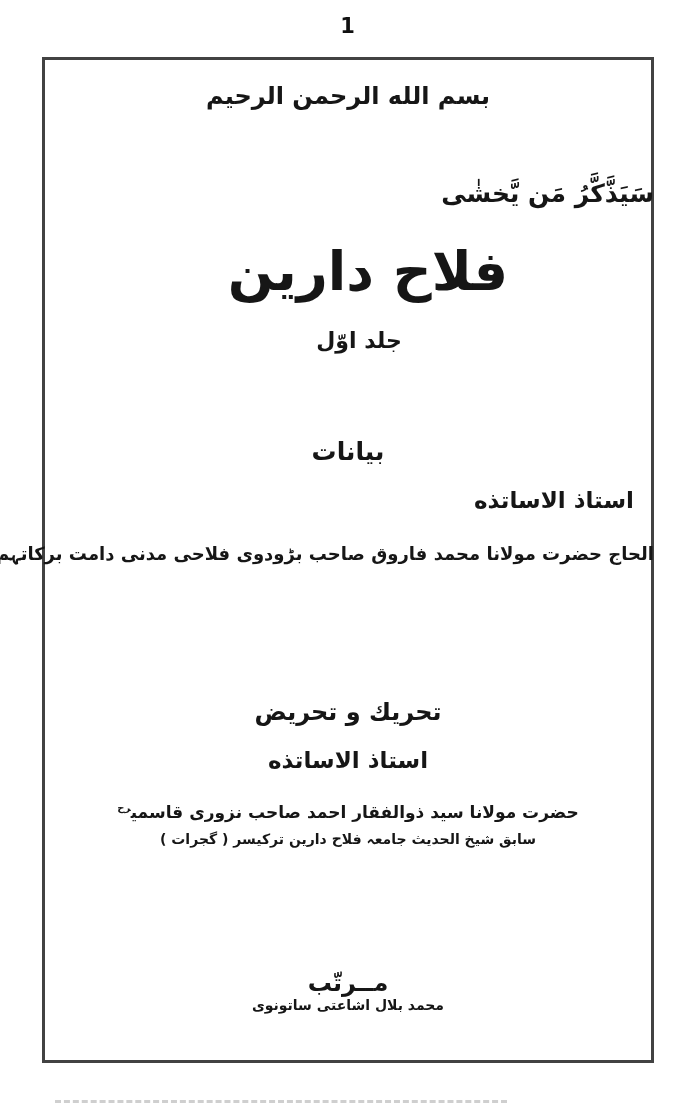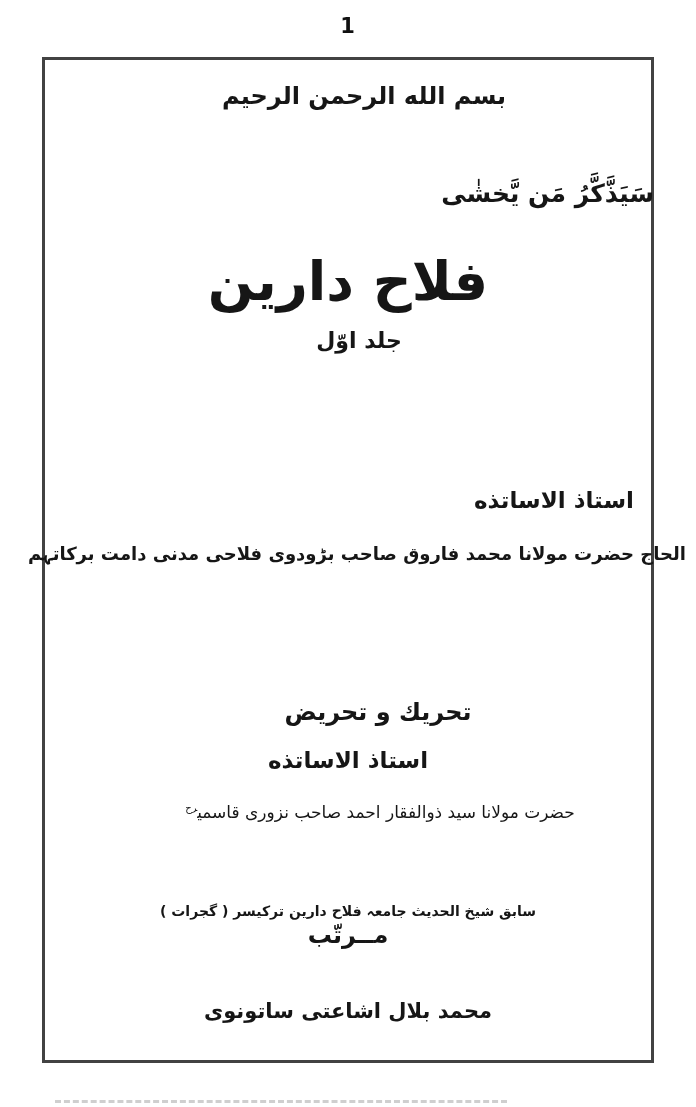--- a/index.html
+++ b/index.html
@@ -38,34 +38,34 @@
     width: 606px;
     height: 1000px;
     border: 3px solid #424242;
     background: #ffffff;
   }
   .bismillah {
     top: 78px;
     font-size: 24px;
     font-weight: bold;
     line-height: 1.5;
-    padding-left: 16px;
   }
   .verse {
     top: 170px;
     font-size: 25px;
     font-weight: bold;
     line-height: 1.9;
     text-align: right;
   }
   .book-title {
-    top: 244px;
+    top: 234px;
     font-size: 54px;
     font-weight: bold;
     line-height: 1.4;
+    margin-left: 20px;
   }
   .volume {
     top: 324px;
     font-size: 22px;
     font-weight: bold;
     line-height: 1.5;
     margin-left: 11px;
   }
   .section-heading {
     top: 433px;
@@ -82,71 +82,68 @@
     font-size: 23px;
     font-weight: bold;
     line-height: 1.4;
   }
   .speaker-name {
     top: 540px;
     font-size: 18px;
     font-weight: bold;
     white-space: nowrap;
     line-height: 1.6;
-    padding-left: 32px;
   }
   .speaker-designation {
     top: 594px;
     font-size: 15px;
     font-weight: bold;
     white-space: nowrap;
     line-height: 1.6;
   }
   .motivation-heading {
     top: 694px;
     font-size: 24px;
     font-weight: bold;
     letter-spacing: 2px;
     line-height: 1.5;
-    margin-left: 30px;
   }
   .motivation-honorific {
     top: 744px;
     font-size: 23px;
     font-weight: bold;
     line-height: 1.4;
   }
   .motivation-name {
     top: 798px;
     font-size: 17px;
-    font-weight: normal;
+    font-weight: bold;
     white-space: nowrap;
     line-height: 1.7;
-    padding-left: 32px;
   }
   .motivation-name sup {
     font-size: 10px;
     vertical-align: super;
   }
   .motivation-designation {
-    top: 900px;
+    top: 828px;
     font-size: 14px;
     font-weight: bold;
     white-space: nowrap;
     line-height: 1.7;
   }
   .compiler-label {
-    top: 916px;
+    top: 964px;
     font-size: 24px;
     font-weight: bold;
     line-height: 1.6;
   }
   .compiler-name {
     top: 994px;
-    font-size: 21px;
+    font-size: 14px;
     font-weight: bold;
     line-height: 1.7;
   }
   #bottom-dashed-line {
     top: 1100px;
     left: 55px;
     width: 452px;
     height: 0;
     border-top: 3px dashed #cfcfcf;
   }
@@ -161,20 +158,21 @@
   <div id="cover-box" class="abs"></div>
 
   <div class="abs centered bismillah">بسم الله الرحمن الرحيم</div>
 
   <div class="abs centered verse">سَيَذَّكَّرُ مَن يَّخشٰى</div>
 
   <div class="abs centered book-title">فلاح دارين</div>
 
   <div class="abs centered volume">جلد اوّل</div>
 
+  <div class="abs centered section-heading">بيانات</div>
 
   <div class="abs speaker-honorific">استاذ الاساتذه</div>
 
   <div class="abs centered speaker-name">الحاج حضرت مولانا محمد فاروق صاحب بڑودوی فلاحی مدنی دامت برکاتہم</div>
 
 
   <div class="abs centered motivation-heading">تحريك و تحريض</div>
 
   <div class="abs centered motivation-honorific">استاذ الاساتذه</div>
 

